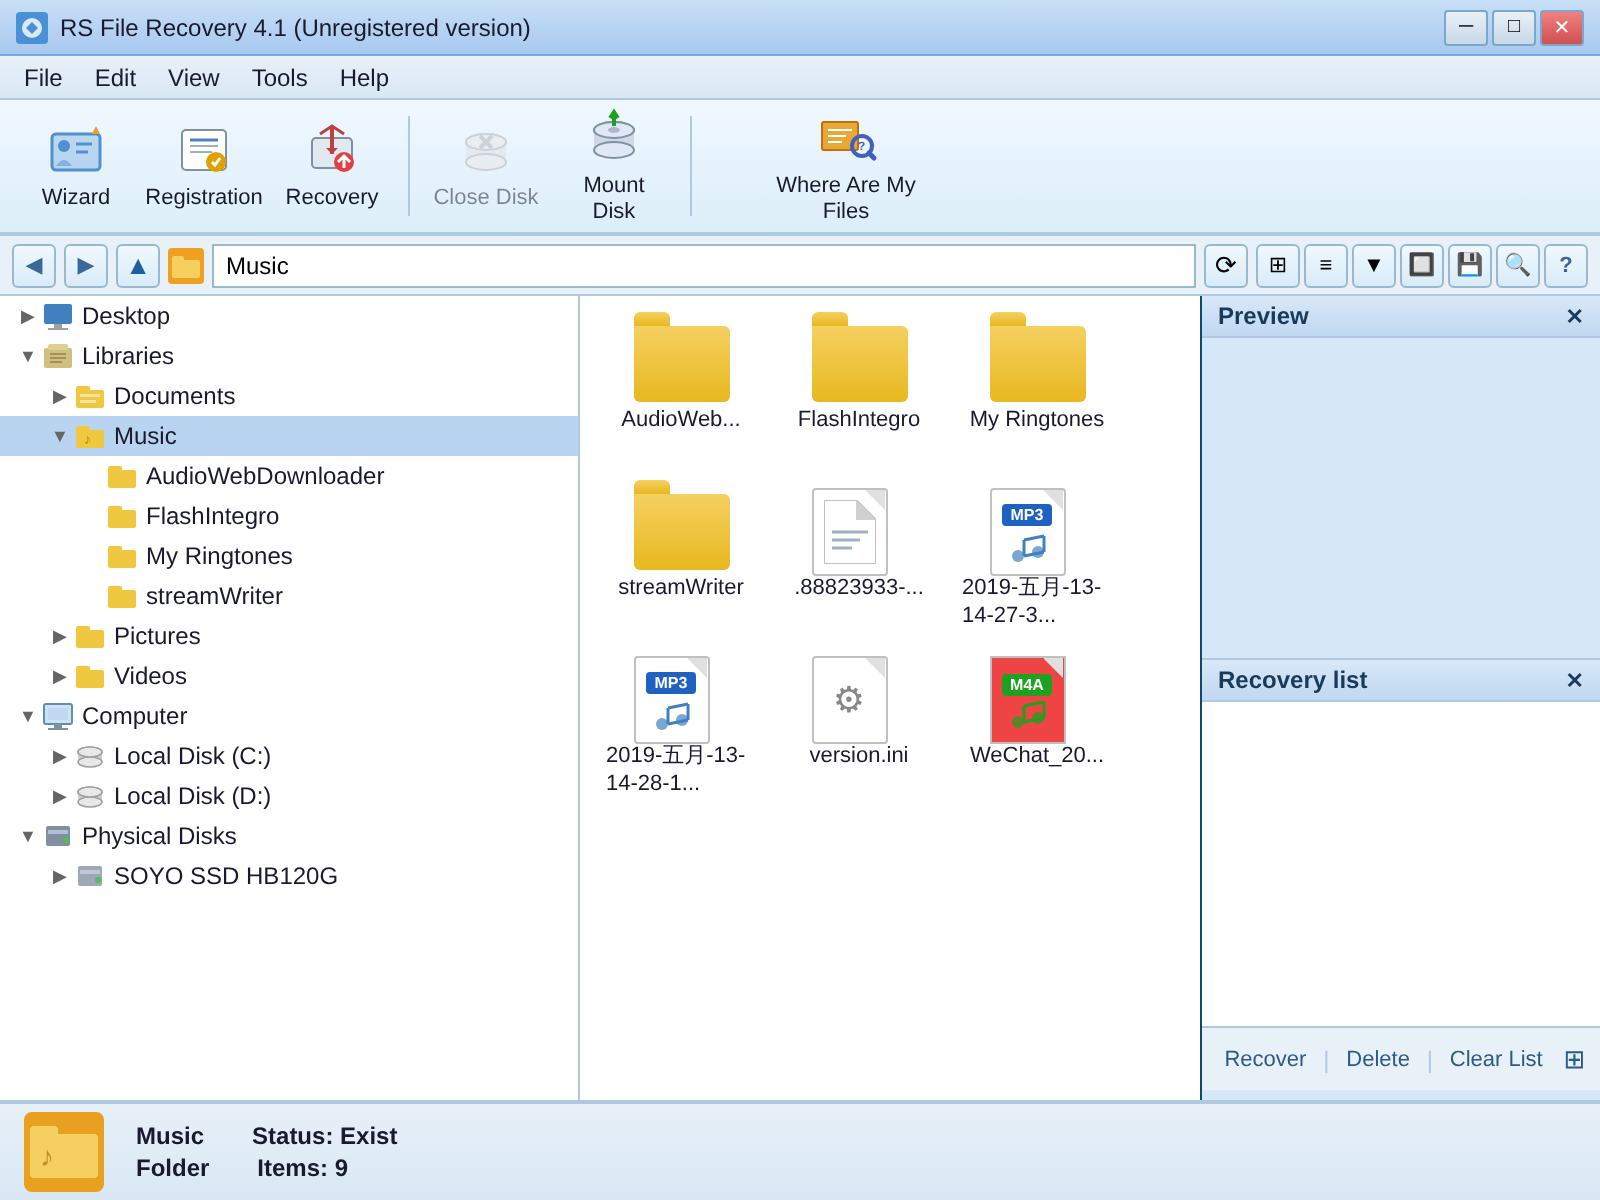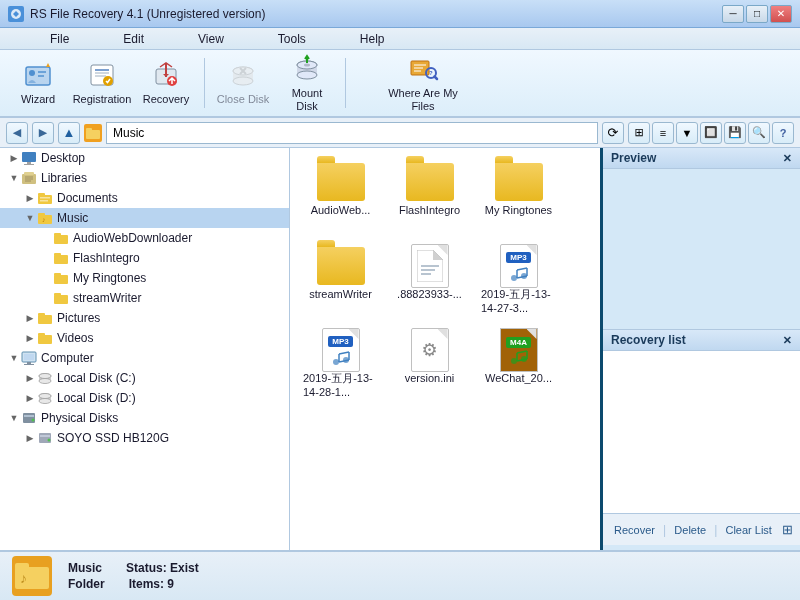--- a/index.html
+++ b/index.html
@@ -8,21 +8,21 @@
     
     #titlebar { background: linear-gradient(to bottom, #c8dff7, #a8c8ef); height: 28px; display: flex; align-items: center; justify-content: space-between; padding: 0 8px; border-bottom: 1px solid #7aa8d8; }
     #titlebar .title { display: flex; align-items: center; gap: 6px; font-size: 12px; color: #1a1a2e; }
     #titlebar .title-icon { width: 16px; height: 16px; background: #4a90d9; border-radius: 2px; display: flex; align-items: center; justify-content: center; color: white; font-size: 10px; }
     #titlebar .win-controls { display: flex; gap: 2px; }
     #titlebar .win-btn { width: 22px; height: 18px; border: 1px solid #7aa8c8; border-radius: 2px; cursor: pointer; display: flex; align-items: center; justify-content: center; font-size: 10px; background: linear-gradient(to bottom, #e8f0f8, #c8d8e8); }
     #titlebar .win-btn.close { background: linear-gradient(to bottom, #f08080, #d05050); color: white; }
 
     
     #menubar { background: linear-gradient(to bottom, #e8f0f8, #d8e8f4); height: 22px; display: flex; align-items: center; padding: 0 4px; border-bottom: 1px solid #b0c8e0; }
-    #menubar .menu-item { padding: 2px 8px; cursor: pointer; font-size: 12px; color: #1a1a2e; margin-left: 38px; }
+    #menubar .menu-item { padding: 2px 8px; cursor: pointer; font-size: 12px; color: #1a1a2e; }
 
     
     #toolbar { background: linear-gradient(to bottom, #f0f8ff, #dceefa); height: 68px; display: flex; align-items: center; padding: 4px 8px; gap: 4px; border-bottom: 2px solid #b0c8e0; }
     .toolbar-btn { display: flex; flex-direction: column; align-items: center; justify-content: center; width: 60px; height: 58px; cursor: pointer; border: 1px solid transparent; border-radius: 3px; padding: 2px; gap: 2px; }
     .toolbar-btn .tb-icon { width: 32px; height: 32px; display: flex; align-items: center; justify-content: center; }
     .toolbar-btn .tb-label { font-size: 11px; color: #1a1a2e; text-align: center; line-height: 1.2; }
     .toolbar-sep { width: 1px; height: 50px; background: #b0c8e0; margin: 0 4px; }
     .toolbar-btn.disabled { opacity: 0.5; cursor: default; }
     .toolbar-btn.large { width: 80px; margin-left: 29px; }
 
@@ -41,25 +41,25 @@
     #left-panel { width: 290px; border-right: 1px solid #b0c8e0; background: white; overflow-y: auto; }
     .tree-item { display: flex; align-items: center; padding: 2px 4px; cursor: pointer; white-space: nowrap; }
     .tree-item.selected { background: #b8d4f0; }
     .tree-item .indent { display: inline-block; }
     .tree-item .arrow { width: 12px; display: inline-flex; align-items: center; justify-content: center; font-size: 9px; color: #666; }
     .tree-item .item-icon { width: 18px; height: 16px; margin-right: 3px; display: inline-flex; align-items: center; justify-content: center; }
     .tree-item .item-label { font-size: 12px; color: #1a1a2e; text-align: center; }
     #file-grid { flex: 1; background: white; padding: 8px; overflow-y: auto; }
     .file-grid-inner { display: flex; flex-wrap: wrap; gap: 4px; align-content: flex-start; }
     .file-item { width: 85px; height: 80px; display: flex; flex-direction: column; align-items: center; justify-content: flex-start; padding: 4px; cursor: pointer; border: 1px solid transparent; border-radius: 3px; }
-    .file-item .fi-icon { width: 48px; height: 42px; display: flex; align-items: center; justify-content: center; position: relative; }
+    .file-item .fi-icon { width: 48px; height: 42px; display: flex; align-items: center; justify-content: flex-start; position: relative; }
     .file-item .fi-label { font-size: 11px; color: #1a1a2e; text-align: left; line-height: 1.3; word-break: break-all; }
 
     
-    #right-panels { width: 200px; display: flex; flex-direction: column; border-left: 3px solid #0c4a6e; }
+    #right-panels { width: 200px; display: flex; flex-direction: column; border-left: 1px solid #0c4a6e; }
     #preview-panel { flex: 1; border-bottom: 1px solid #b0c8e0; }
     #preview-header { background: linear-gradient(to bottom, #d8e8f8, #c0d8f0); padding: 3px 8px; display: flex; justify-content: space-between; align-items: center; font-size: 12px; font-weight: bold; color: #1a3a5a; border-bottom: 1px solid #b0c8e0; }
     #recovery-panel { height: 220px; }
     #recovery-header { background: linear-gradient(to bottom, #d8e8f8, #c0d8f0); padding: 3px 8px; display: flex; justify-content: space-between; align-items: center; font-size: 12px; font-weight: bold; color: #1a3a5a; border-bottom: 1px solid #b0c8e0; }
     #recovery-content { flex: 1; background: white; height: calc(100% - 26px - 32px); overflow-y: auto; }
     #recovery-footer { height: 32px; background: #e8f0f8; border-top: 1px solid #b0c8e0; display: flex; align-items: center; justify-content: space-around; padding: 0 4px; }
     .rec-btn { font-size: 11px; color: #2a5a8a; cursor: pointer; padding: 2px 6px; border: none; background: none; }
     .rec-sep { color: #b0c8e0; }
 
     
@@ -72,21 +72,21 @@
 
     
     .folder-icon { position: relative; }
     .folder-body-lg { width: 48px; height: 38px; background: linear-gradient(to bottom, #f5d060, #e8b820); border-radius: 0 3px 3px 3px; position: relative; }
     .folder-tab-lg { width: 18px; height: 7px; background: linear-gradient(to bottom, #f5d060, #e8b820); border-radius: 3px 3px 0 0; position: absolute; top: -7px; left: 0; }
 
     
     .mp3-icon { width: 38px; height: 44px; background: white; border: 1px solid #c0c0c0; border-radius: 2px; position: relative; display: flex; align-items: center; justify-content: center; flex-direction: column; }
     .mp3-icon .file-type { font-size: 8px; font-weight: bold; color: #2060c0; background: #2060c0; color: white; padding: 1px 4px; border-radius: 2px; margin-bottom: 2px; }
     .mp3-icon::before { content: ''; position: absolute; top: 0; right: 0; width: 10px; height: 10px; background: #e0e0e0; clip-path: polygon(0 0, 100% 100%, 100% 0); }
-    .m4a-icon { width: 38px; height: 44px; background: #a16207; border: 1px solid #c0c0c0; border-radius: 0; position: relative; display: flex; align-items: center; justify-content: center; flex-direction: column; }
+    .m4a-icon { width: 38px; height: 44px; background: #ef4444; border: 1px solid #c0c0c0; border-radius: 0; position: relative; display: flex; align-items: center; justify-content: center; flex-direction: column; }
     .m4a-icon .file-type { font-size: 8px; font-weight: bold; color: white; background: #20a020; padding: 1px 4px; border-radius: 2px; }
     .m4a-icon::before { content: ''; position: absolute; top: 0; right: 0; width: 10px; height: 10px; background: #e0e0e0; clip-path: polygon(0 0, 100% 100%, 100% 0); }
     .ini-icon { width: 38px; height: 44px; background: white; border: 1px solid #c0c0c0; border-radius: 2px; position: relative; display: flex; align-items: center; justify-content: center; flex-direction: column; }
     .ini-icon::before { content: ''; position: absolute; top: 0; right: 0; width: 10px; height: 10px; background: #e0e0e0; clip-path: polygon(0 0, 100% 100%, 100% 0); }
     .ini-icon .gear { font-size: 18px; color: #888; }
     .stream-icon { width: 38px; height: 44px; background: white; border: 1px solid #c0c0c0; border-radius: 2px; position: relative; display: flex; align-items: center; justify-content: center; flex-direction: column; }
     .stream-icon::before { content: ''; position: absolute; top: 0; right: 0; width: 10px; height: 10px; background: #e0e0e0; clip-path: polygon(0 0, 100% 100%, 100% 0); }
 
     
     ::-webkit-scrollbar { width: 8px; }

